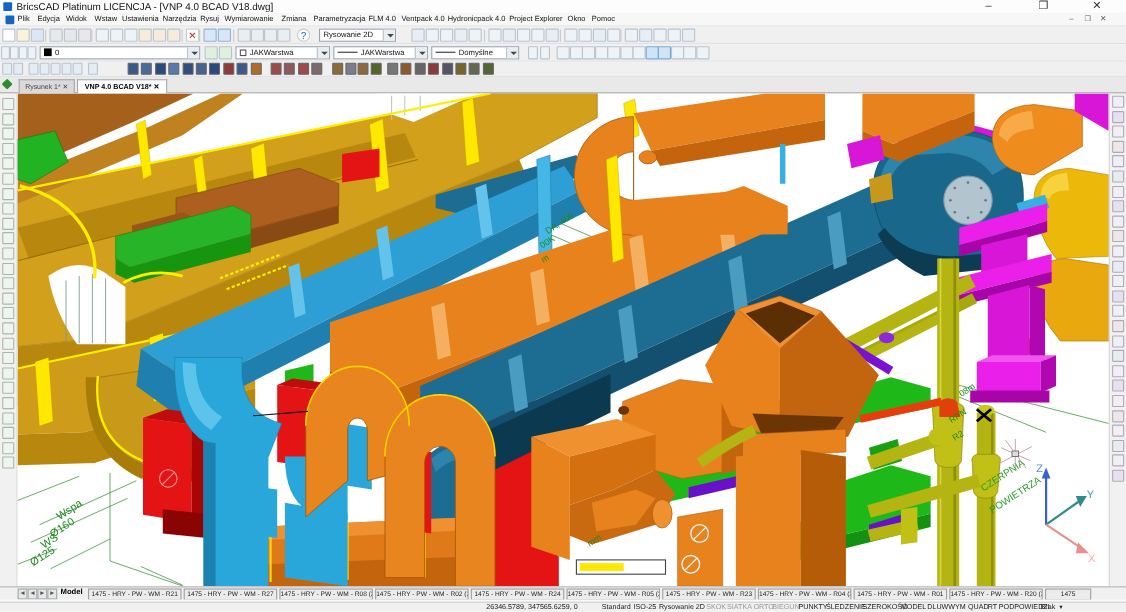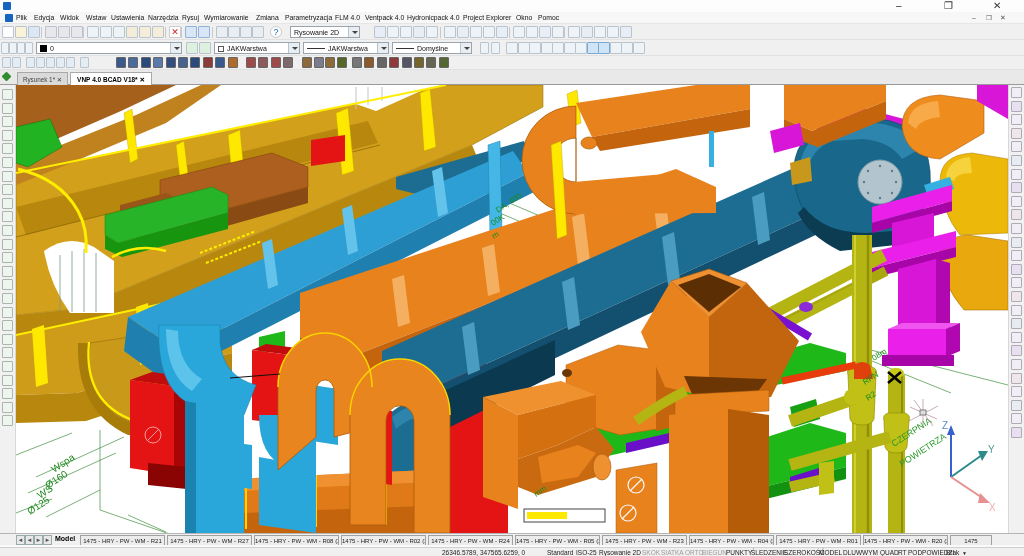--- a/index.html
+++ b/index.html
@@ -25,20 +25,21 @@
 .nav{position:absolute;top:1px;width:9px;height:10px;border:1px solid #9aa;background:#e8e8e8;font-size:6px;line-height:9px;text-align:center;color:#555}
 .ltab{position:absolute;top:1px;height:11px;background:#ececec;border:1px solid #a0a0a0;font-size:6px;line-height:10px;text-align:center;color:#222;white-space:nowrap;overflow:hidden}
 #cmdline{left:0;top:545px;width:1024px;height:2px;background:#fafafa}
 #status{left:0;top:547px;width:1024px;height:9px;background:#f0f0f0;border-top:1px solid #d0d0d0;font-size:6.5px;color:#222;line-height:8px}
 #status span{position:absolute;top:1px}
 .gray{color:#9a9a9a}
 </style></head>
 <body>
 <div class="abs" id="title">
   <div class="logo"></div>
+    <div class="tx">BricsCAD Platinum LICENCJA - [VNP 4.0 BCAD V18.dwg]</div>
   <div class="wc" style="left:896px">–</div>
   <div class="wc" style="left:944px">❐</div>
   <div class="wc" style="left:993px">✕</div>
 </div>
 <div class="abs" id="menub">
   <span style="left:5px;width:8px;height:8px;top:2px;background:#1565c0;border-radius:1px"></span>
   <span style="left:16px">Plik</span>
     <span style="left:34px">Edycja</span>
     <span style="left:60px">Widok</span>
   <span style="left:86px">Wstaw</span>

